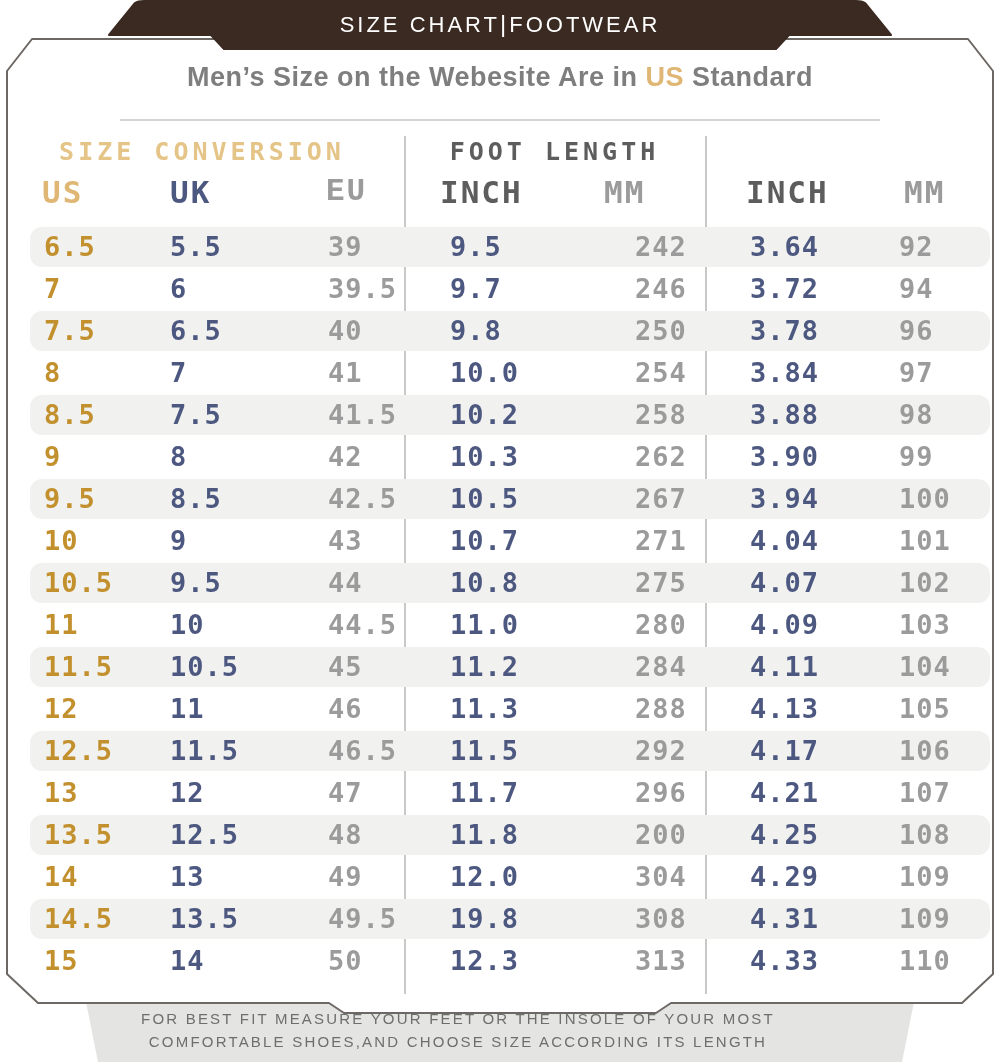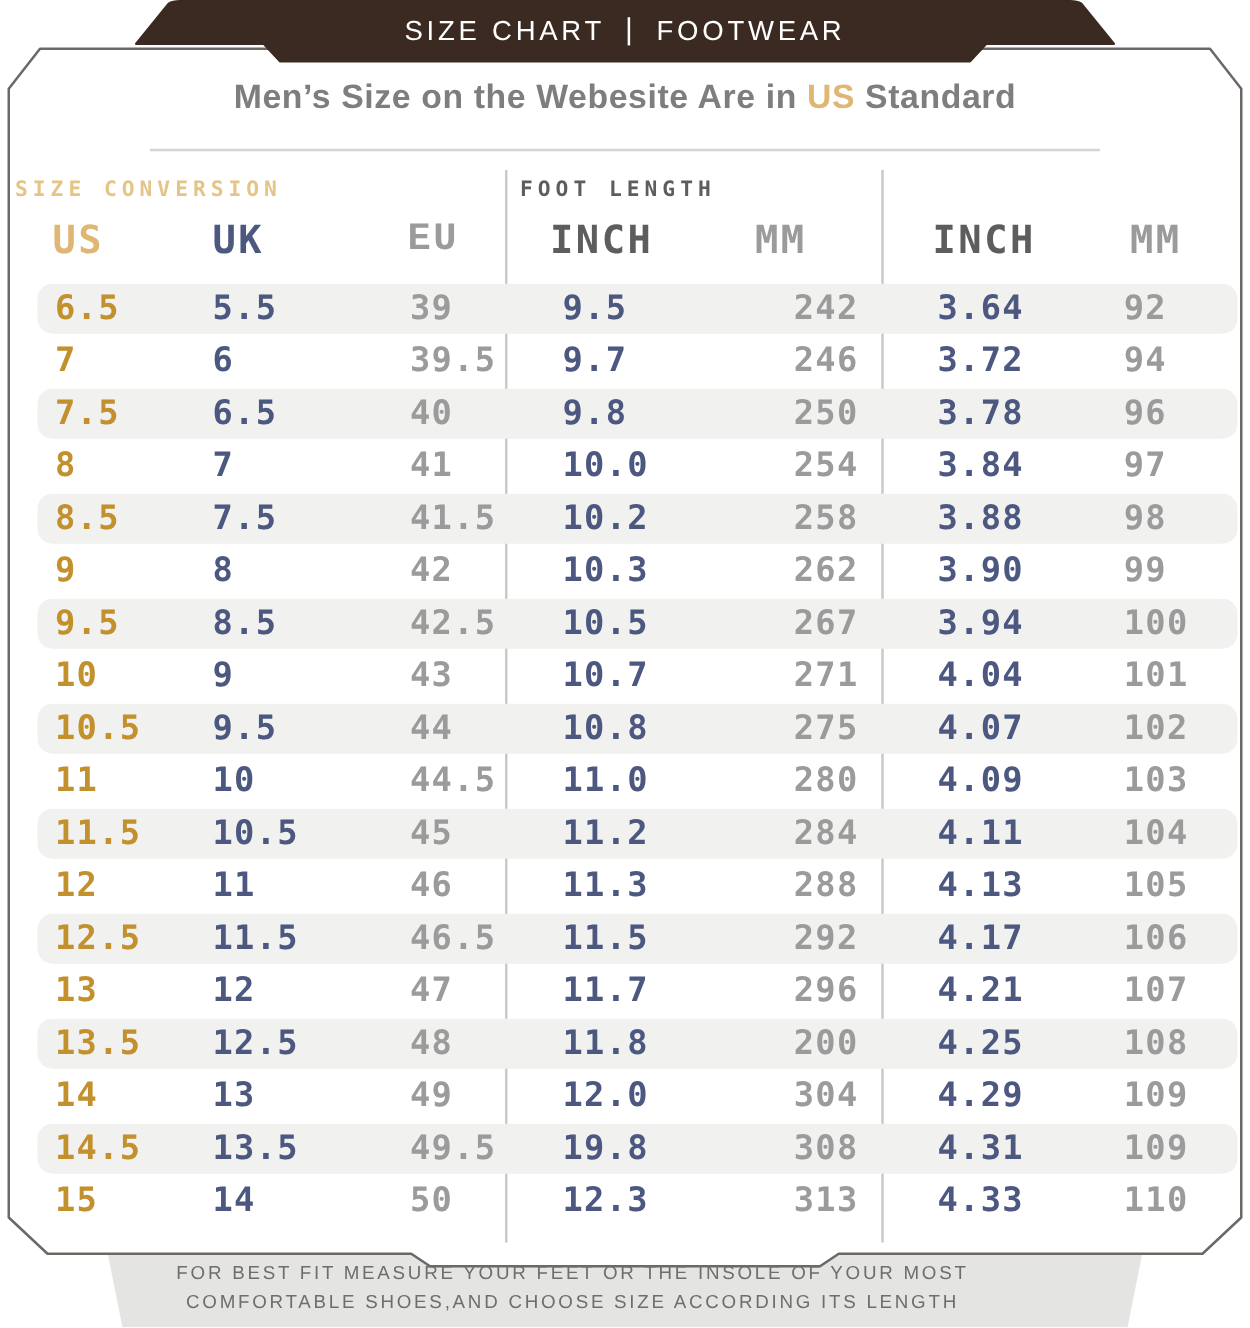--- a/index.html
+++ b/index.html
@@ -4,33 +4,33 @@
 <style>
   html,body{margin:0;padding:0;background:#fff;}
   .stage{position:relative;width:1000px;height:1062px;overflow:hidden;background:#fff;
          font-family:"Liberation Sans",sans-serif;}
   .chrome{position:absolute;left:0;top:0;}
   .p-footer{fill:var(--footer-bg);}
   .p-card{fill:#ffffff;stroke:var(--card-border);stroke-width:2;stroke-linejoin:round;}
   .p-banner{fill:var(--banner-bg);stroke:var(--banner-bg);stroke-width:2;stroke-linejoin:round;}
 
   .banner{position:absolute;top:7px;left:0;width:1000px;height:36px;
-          display:flex;justify-content:center;align-items:center;gap:16px;
+          display:flex;justify-content:center;align-items:center;
           color:var(--banner-text);font-size:22px;letter-spacing:3px;}
   .banner .sep{font-size:24px;font-weight:400;transform:translateY(-1px);}
 
   .title{position:absolute;top:62px;left:0;width:1000px;margin:0;text-align:center;
          font-size:27px;font-weight:bold;color:var(--title-text);letter-spacing:0.5px;}
   .title .hl{color:var(--gold-mid);}
   .title-rule{position:absolute;top:119px;left:120px;width:760px;height:2px;background:#d4d4d4;}
 
   .mono{font-family:"DejaVu Sans Mono","Liberation Mono",monospace;font-weight:bold;}
 
-  .ghead{position:absolute;top:137px;height:30px;line-height:30px;
-         font-size:17px;letter-spacing:4px;margin-left:12px;}
+  .ghead{position:absolute;top:137px;height:30px;line-height:30px;text-align:center;
+         font-size:25px;letter-spacing:4px;}
   .g0{left:0;width:404px;color:var(--gold-light);}
   .g1{left:404px;width:301px;color:var(--header-dark);}
   .g2{left:705px;width:295px;color:var(--header-dark);}
 
   .chead{position:absolute;top:172px;height:40px;line-height:40px;font-size:31px;letter-spacing:2px;}
   .h0{left:42px;color:var(--gold-mid);}
   .h1{left:170px;color:var(--navy);}
   .h2{left:326px;color:var(--gray-value);font-family:Liberation Mono, monospace;}
   .h3{left:440px;color:var(--header-dark);}
   .h4{left:604px;color:var(--gray-value);}

